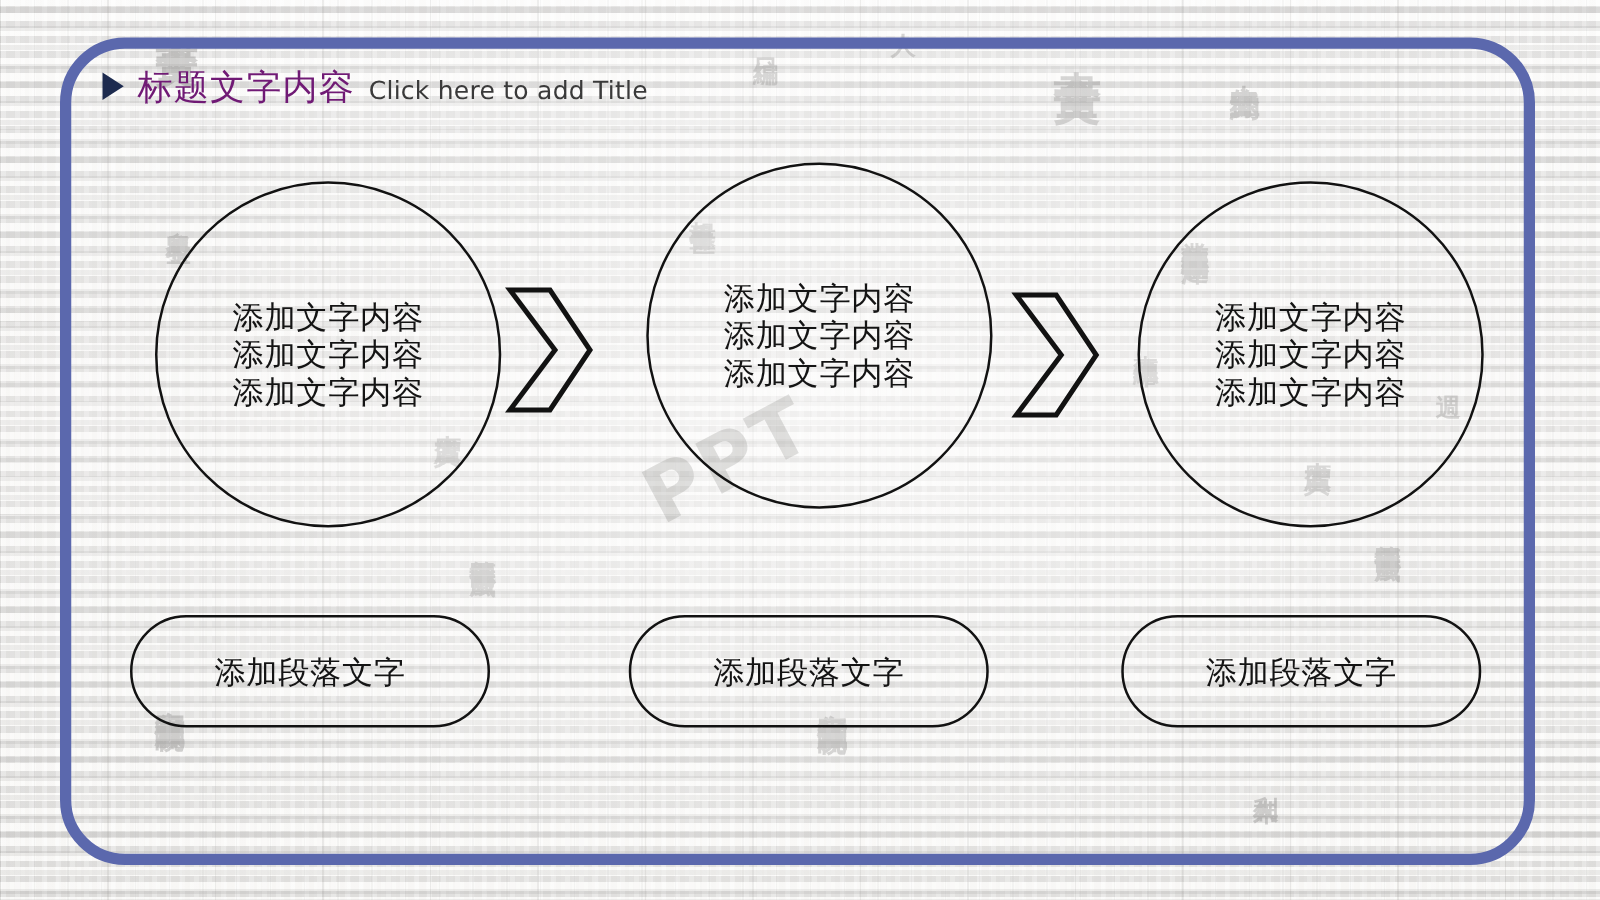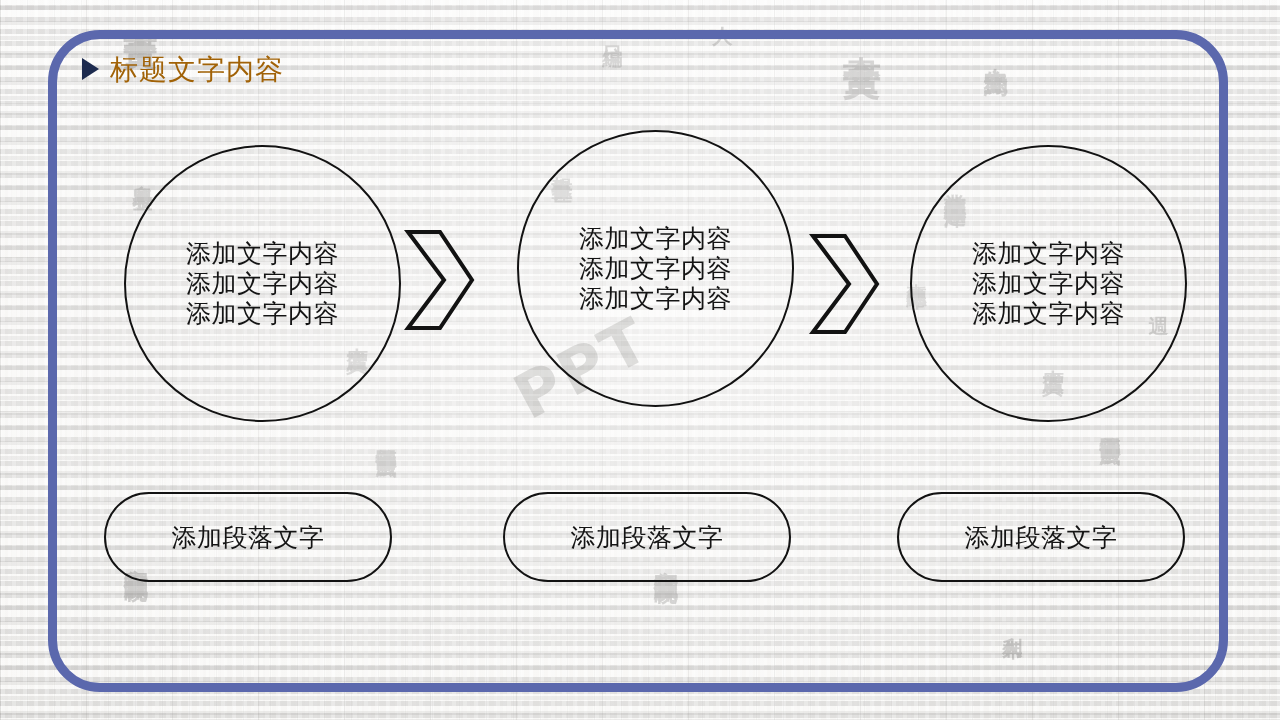--- a/index.html
+++ b/index.html
@@ -140,21 +140,21 @@
   .tri{
     width:0; height:0;
     border-left:17px solid #1d2b4f;
     border-top:11px solid transparent;
     border-bottom:11px solid transparent;
     align-self:center;
     margin-bottom:2px;
   }
   .title-cn{
     font-size:28px;
-    color:#a16207;
+    color:#701a75;
     letter-spacing:1px;
     font-family:"DejaVu Sans","Liberation Sans",sans-serif;
     line-height:1;
   }
   .title-en{
     font-size:20px;
     color:#3a3a3a;
     letter-spacing:.2px;
     font-family:"DejaVu Sans","Liberation Sans",sans-serif;
     line-height:1;
@@ -246,20 +246,21 @@
 
   <div class="paper-wash"></div>
 
   <div class="watermark">PPT</div>
 
   <div class="frame"></div>
 
   <div class="title-row">
     <div class="tri"></div>
     <div class="title-cn">标题文字内容</div>
+    <div class="title-en">Click here to add Title</div>
   </div>
 
   <div class="circles">
 
     <div class="circle" id="c1">
       <div class="lines">
         <div>添加文字内容</div>
         <div>添加文字内容</div>
         <div>添加文字内容</div>
       </div>

